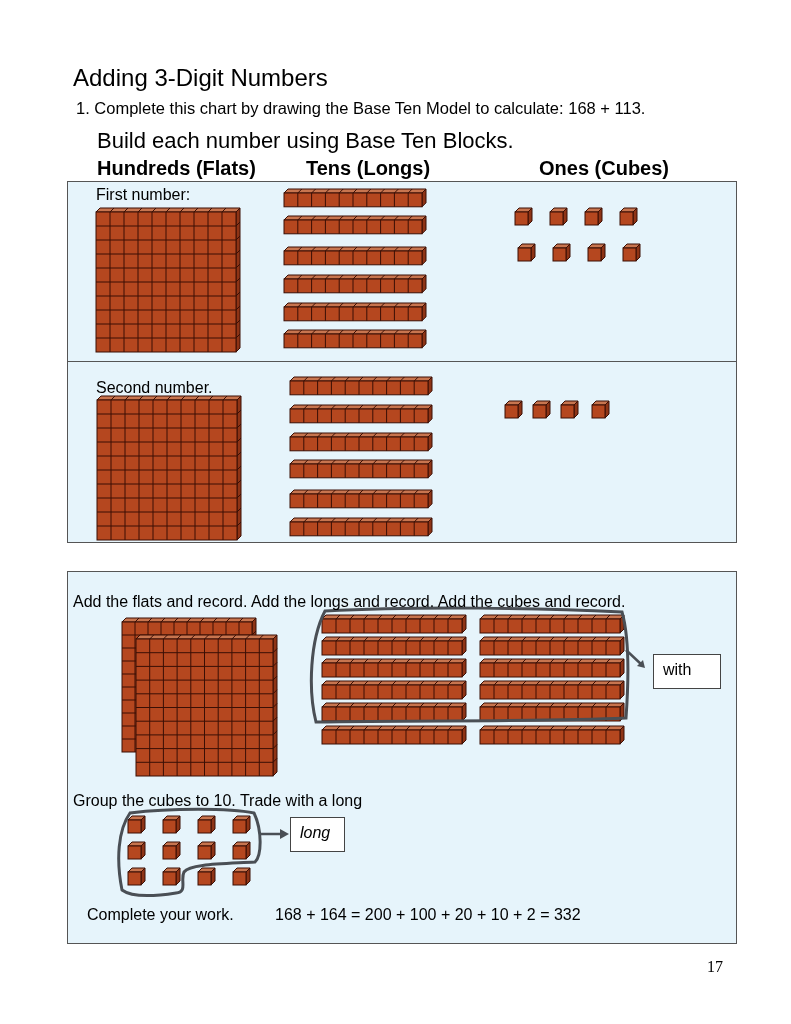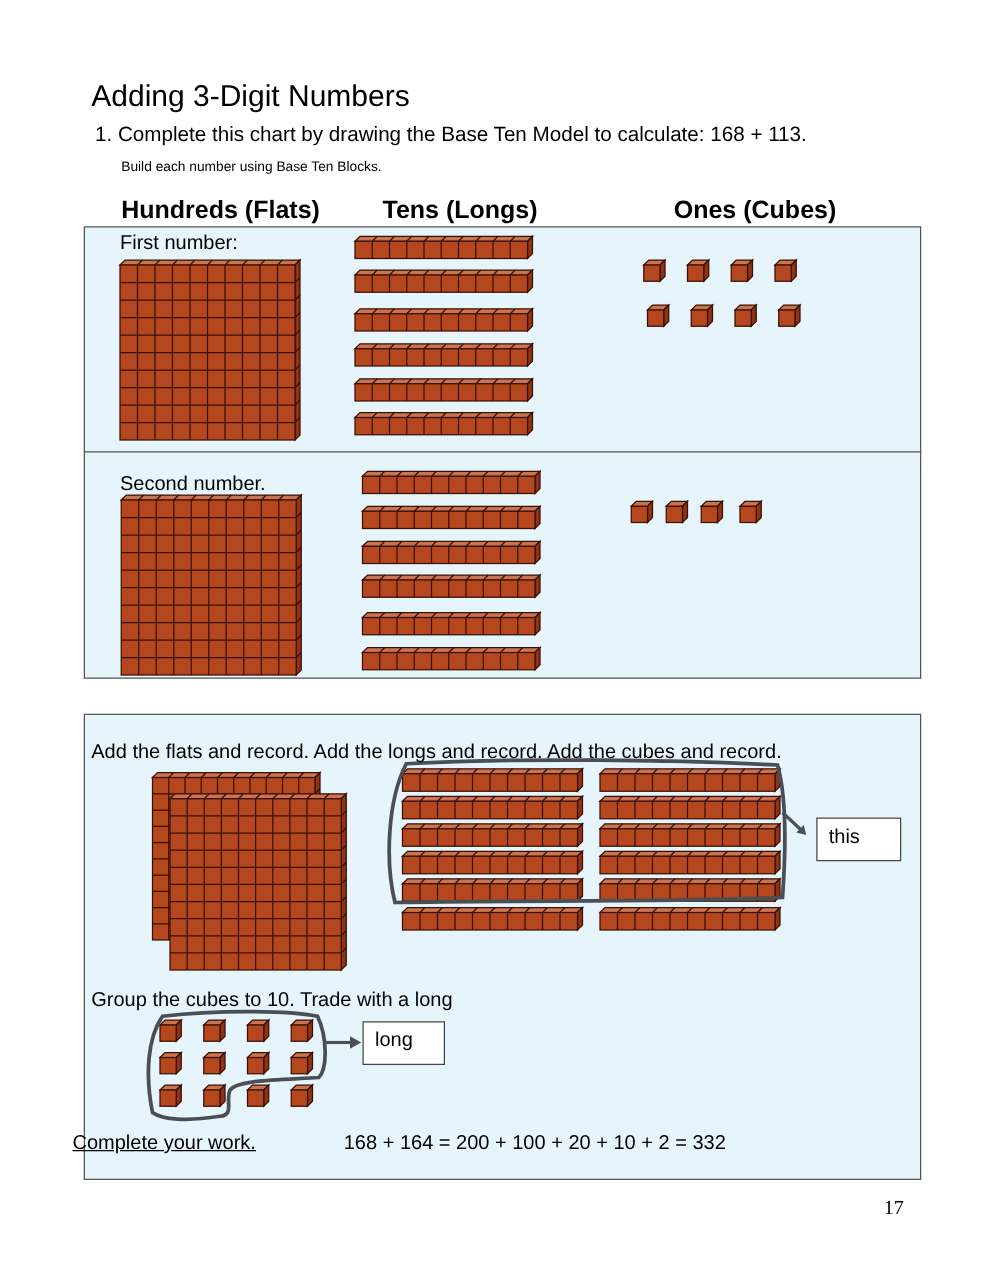--- a/index.html
+++ b/index.html
@@ -1,20 +1,20 @@
 <!DOCTYPE html>
 <html><head>
 <meta charset="utf-8">
 <style>
   html, body { margin:0; padding:0; }
   body { width:791px; height:1024px; background:#ffffff; position:relative; overflow:hidden; font-family:"Liberation Sans", sans-serif; color:#000; }
   .abs { position:absolute; }
   .title { left:73px; top:64px; font-size:24px; }
   .q { left:76px; top:99px; font-size:16.5px; }
-  .sub { left:97px; top:128px; font-size:11px;text-align:center; }
+  .sub { left:97px; top:128px; font-size:22px;text-align:center; }
   .hdr { top:157px; font-size:20px; font-weight:bold; }
   .panel { background:#e6f4fb; border:1px solid #555; box-sizing:border-box; }
   .lbl { font-size:16px; }
   .box { background:#fff; border:1px solid #444; box-sizing:border-box; font-size:16px; padding:6px 9px; }
   .pagenum { font-family:Liberation Serif, serif; font-size:16px; }
   svg { position:absolute; left:0; top:0; }
 </style>
 </head>
 <body>
 
@@ -769,19 +769,19 @@
     <rect x="233" y="872" width="13" height="13" fill="#b5471f" stroke="#3a0f05" stroke-width="1"></rect>
     <path d="M130,813 C170,808 230,808 254,813 C262,830 262,855 255,862 C220,864 190,864 184,872 C180,880 188,892 176,893 C150,897 130,896 122,890 C116,860 118,830 130,813 Z" fill="none" stroke="#4a4f55" stroke-width="3"></path>
     <line x1="259" y1="834" x2="282" y2="834" stroke="#4a4f55" stroke-width="2.5"></line>
     <polygon points="289,834 280,829 280,839" fill="#4a4f55"></polygon>
   </svg>
 
 <div class="abs lbl" style="left:96px; top:186px;">First number:</div>
 <div class="abs lbl" style="left:96px; top:379px;">Second number.</div>
 
 <div class="abs lbl" style="left:73px; top:593px;">Add the flats and record. Add the longs and record. Add the cubes and record.</div>
-<div class="abs box" style="left:653px; top:654px; width:68px; height:35px;">this</div>
+<div class="abs box" style="left:653px; top:654px; width:68px; height:35px;">with</div>
 <div class="abs lbl" style="left:73px; top:792px;">Group the cubes to 10. Trade with a long</div>
-<div class="abs box" style="left:290px; top:817px; width:66px; height:35px;">long</div>
-<div class="abs lbl" style="left:58px; top:906px;text-decoration:underline;">Complete your work.</div>
+<div class="abs box" style="left:290px; top:817px; width:55px; height:35px;font-style:italic;">long</div>
+<div class="abs lbl" style="left:87px; top:906px;">Complete your work.</div>
 <div class="abs lbl" style="left:275px; top:906px;">168 + 164  =  200 + 100 + 20 + 10 + 2 = 332</div>
 
 <div class="abs pagenum" style="left:707px; top:958px;">17</div>
 
 </body></html>

